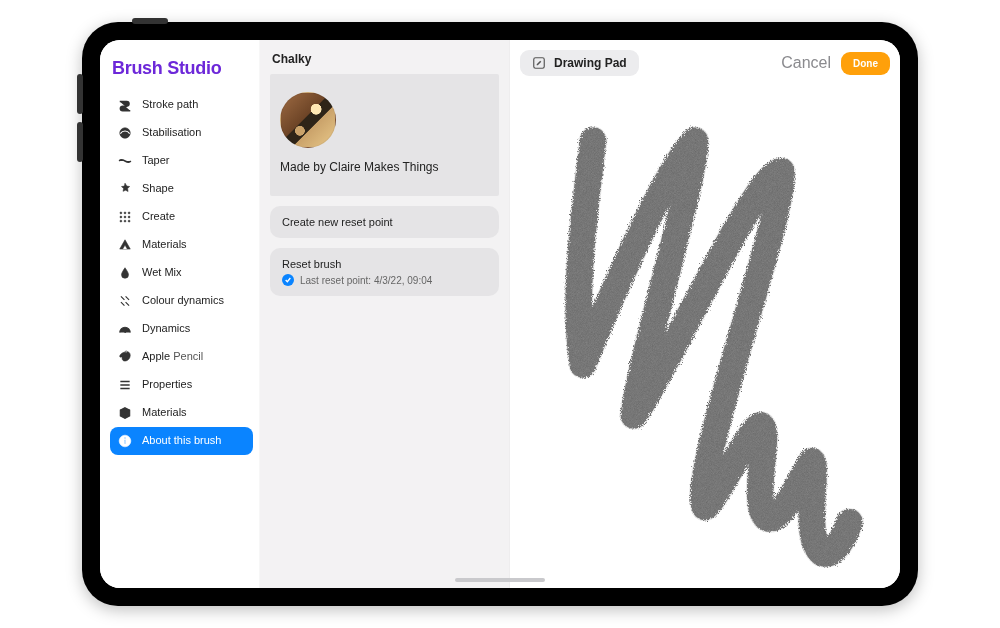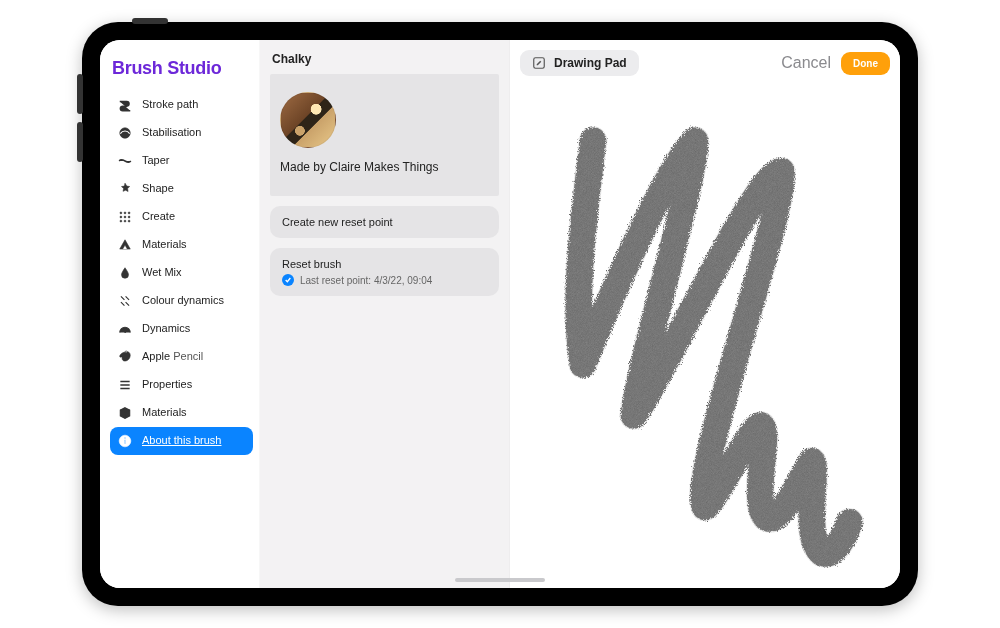--- a/index.html
+++ b/index.html
@@ -20,21 +20,21 @@
   }
   
   .sidebar {
     width:160px; background:#fff; display:flex; flex-direction:column; padding:10px 6px 6px 10px; font-size:11px;
     border-right:1px solid rgba(0,0,0,0.03);
   }
   .sidebar h1 { font-size:18px; font-weight:700; margin:8px 0 12px 2px; letter-spacing:-0.3px; color:#6d28d9;}
   .side-item {
     display:flex; align-items:flex-start; gap:10px; padding:7px 8px; border-radius:8px; color:#222; cursor:pointer;
   }
-  .side-item.active { background:#0a84ff; color:#fff;text-decoration:underline; }
+  .side-item.active { background:#0a84ff; color:#fff; }
   .side-item .icon { width:14px; height:14px; display:flex; align-items:center; justify-content:center; flex:0 0 14px; }
   .side-item svg { stroke:#333; fill:#333; }
   .side-item.active svg { stroke:#fff; fill:#fff; }
   .side-item .label { white-space:nowrap; }
   .side-item .lbl-reg { font-weight:400; }
   .side-item .lbl-light { font-weight:300; color:#555; }
   
   .panel {
     width:250px; background:#f3f2f3; display:flex; flex-direction:column; padding:10px 10px 0 10px;
     border-right:1px solid rgba(0,0,0,0.02);

